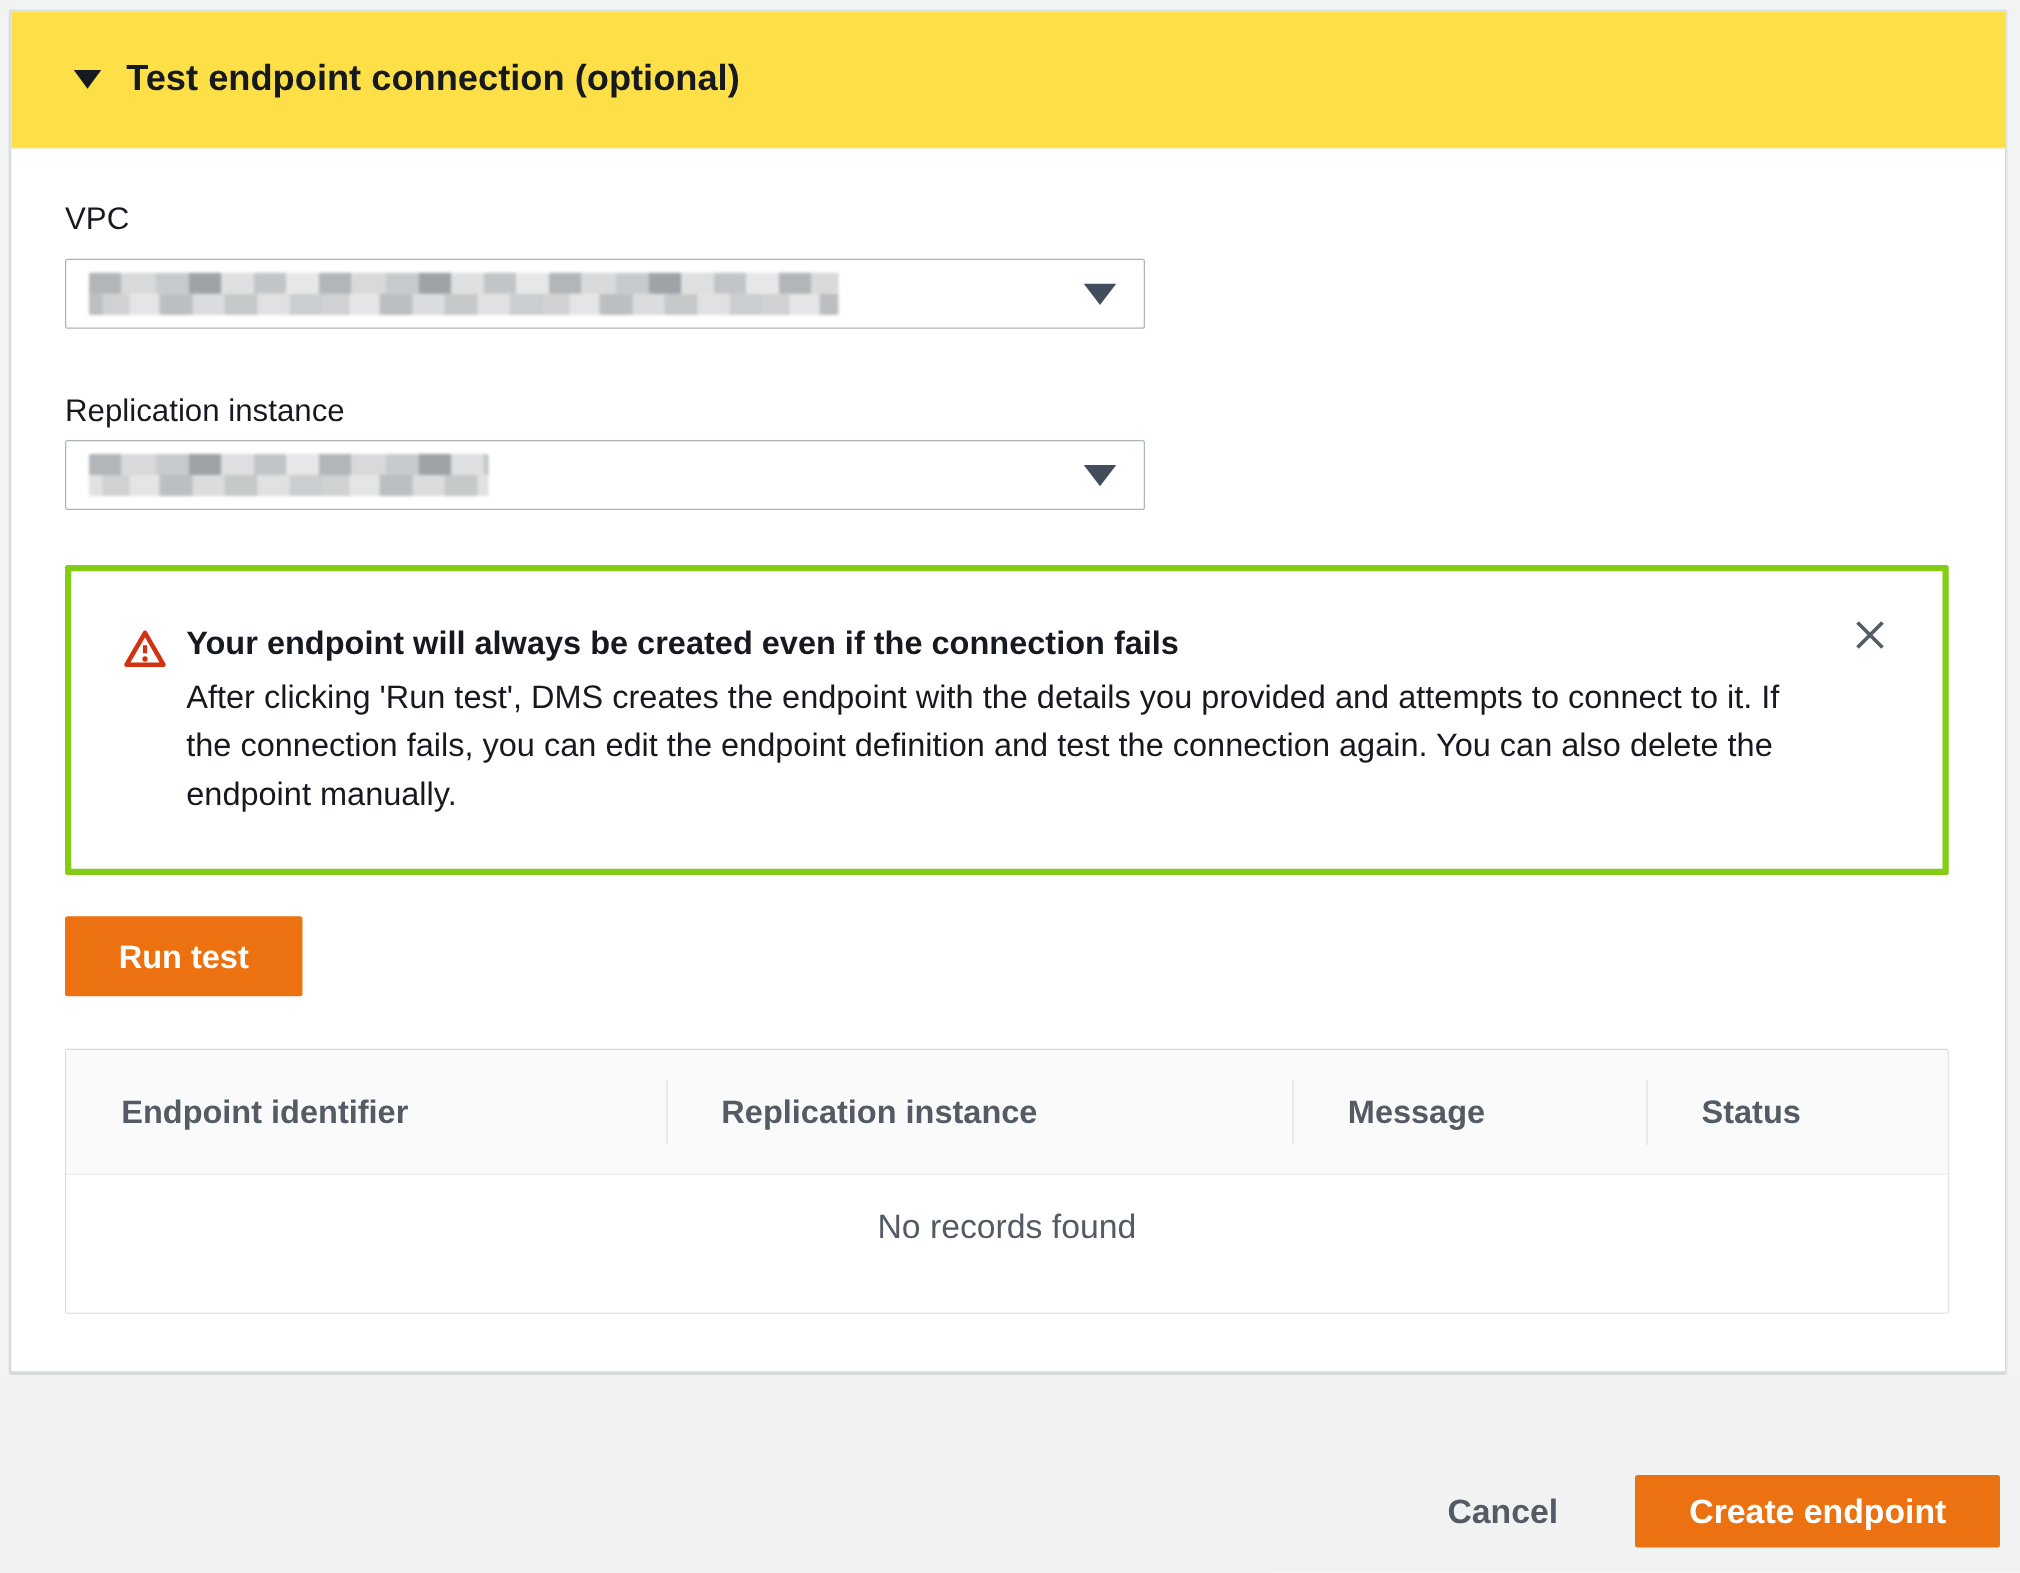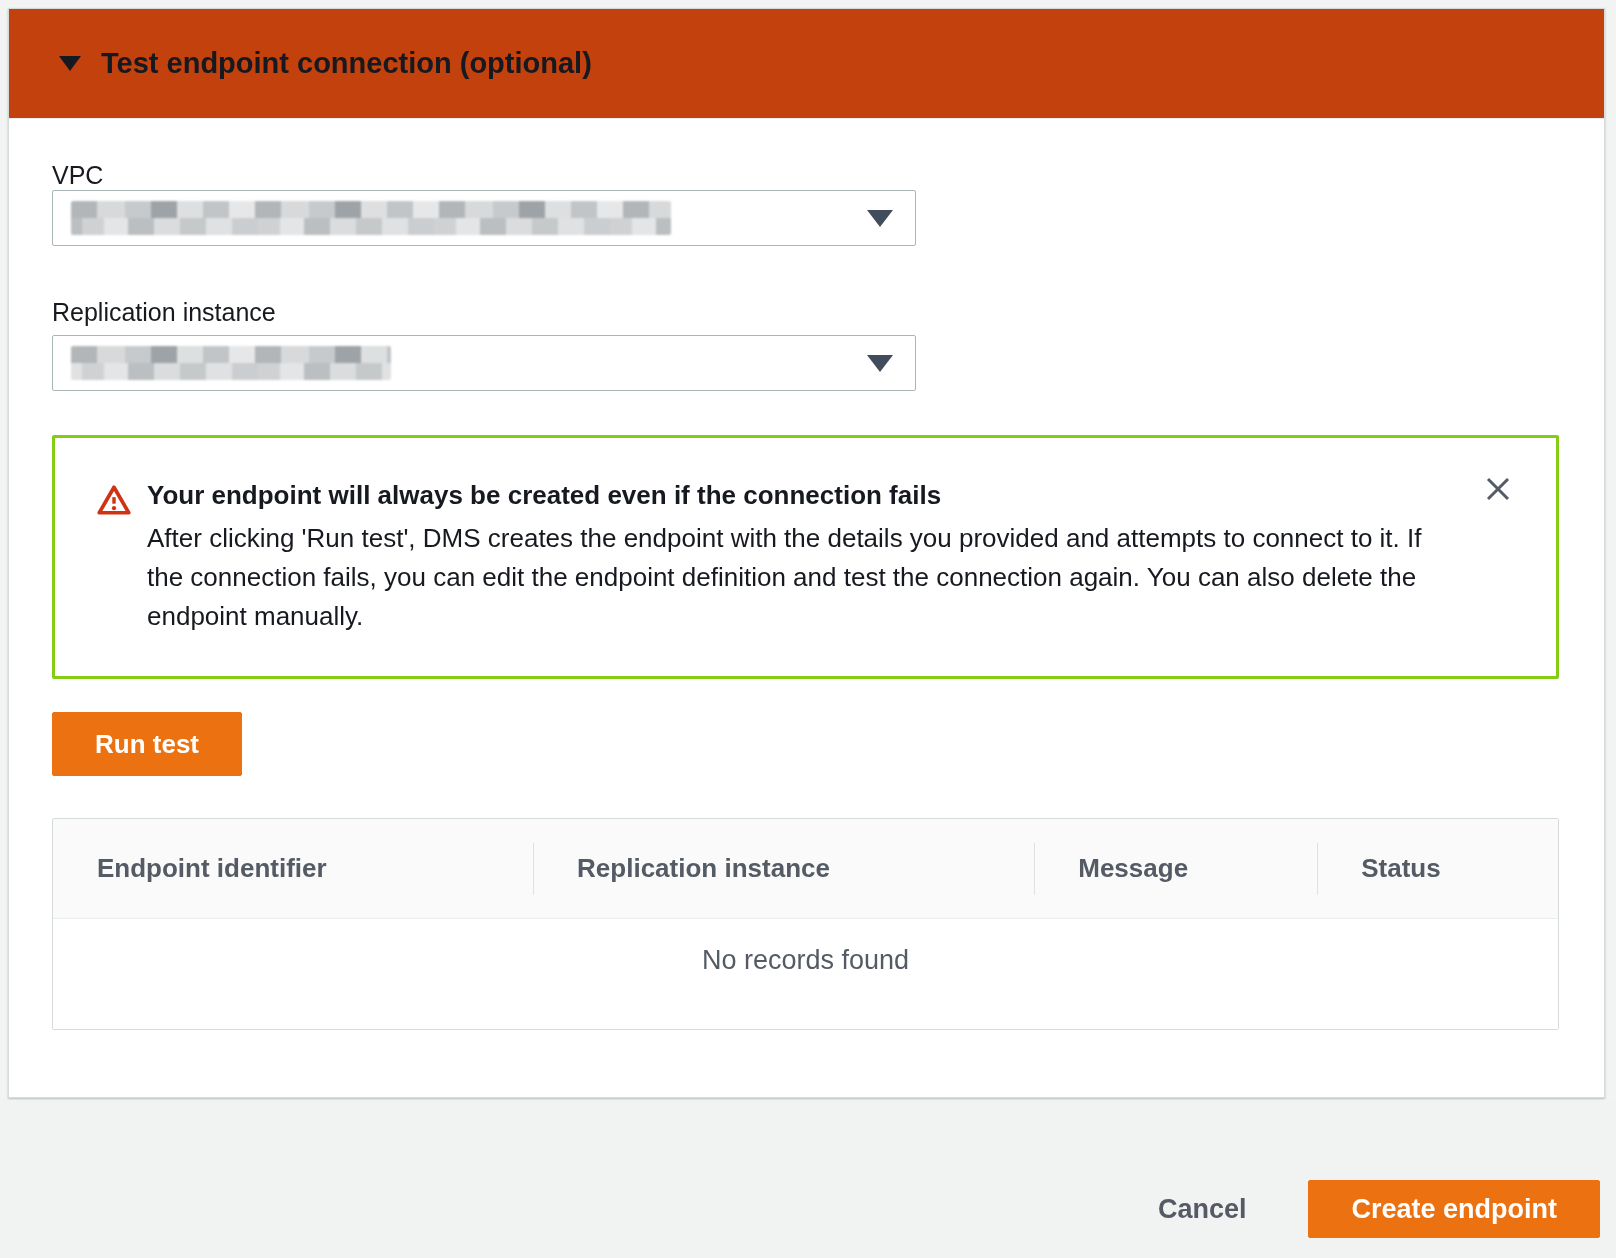--- a/index.html
+++ b/index.html
@@ -16,21 +16,21 @@
   .card {
     position: absolute;
     left: 8px; top: 8px; width: 1597px; height: 1090px;
     background: #ffffff;
     border: 1px solid #d5dbdb;
     box-shadow: 0 1px 2px 0 rgba(0, 28, 36, .25);
     overflow: hidden;
   }
   .card-header {
     height: 110px;
-    background: #c2410c;
+    background: #fde047;
     border-bottom: 1px solid #eaeded;
     display: flex;
     align-items: center;
     padding: 0 50px;
     cursor: pointer;
   }
   .caret-down {
     width: 0; height: 0;
     border-left: 11px solid transparent;
     border-right: 11px solid transparent;
@@ -44,21 +44,21 @@
     color: #16191f;
   }
 
   .card-body { padding: 42px 45px 0 43px; }
 
   
   .field-label {
     display: block;
     font-size: 25px;
     color: #16191f;
-    margin-bottom: 0;
+    margin-bottom: 17px;
   }
   .field-label.tight { margin-bottom: 8px; }
   .field-desc {
     font-size: 23px;
     color: #687078;
     margin-bottom: 17px;
   }
   .select {
     width: 864px; height: 56px;
     background: #fff;
@@ -90,21 +90,21 @@
     background-position: 0 0, 11px 17px;
     filter: blur(1.3px);
   }
   .w-lg { width: 600px; }
   .w-sm { width: 320px; }
   .gap-after { margin-bottom: 52px; }
 
   
   .alert {
     margin-top: 44px;
-    border: 3px solid #84cc16;
+    border: 5px solid #84cc16;
     border-radius: 2px;
     background: #fff;
     position: relative;
     display: flex;
     align-items: flex-start;
     padding: 42px 100px 40px 42px;
     min-height: 237px;
   }
   .warn-icon { flex: none; margin: 4px 16px 0 0; width: 34px; height: 32px; }
   .alert-title {

